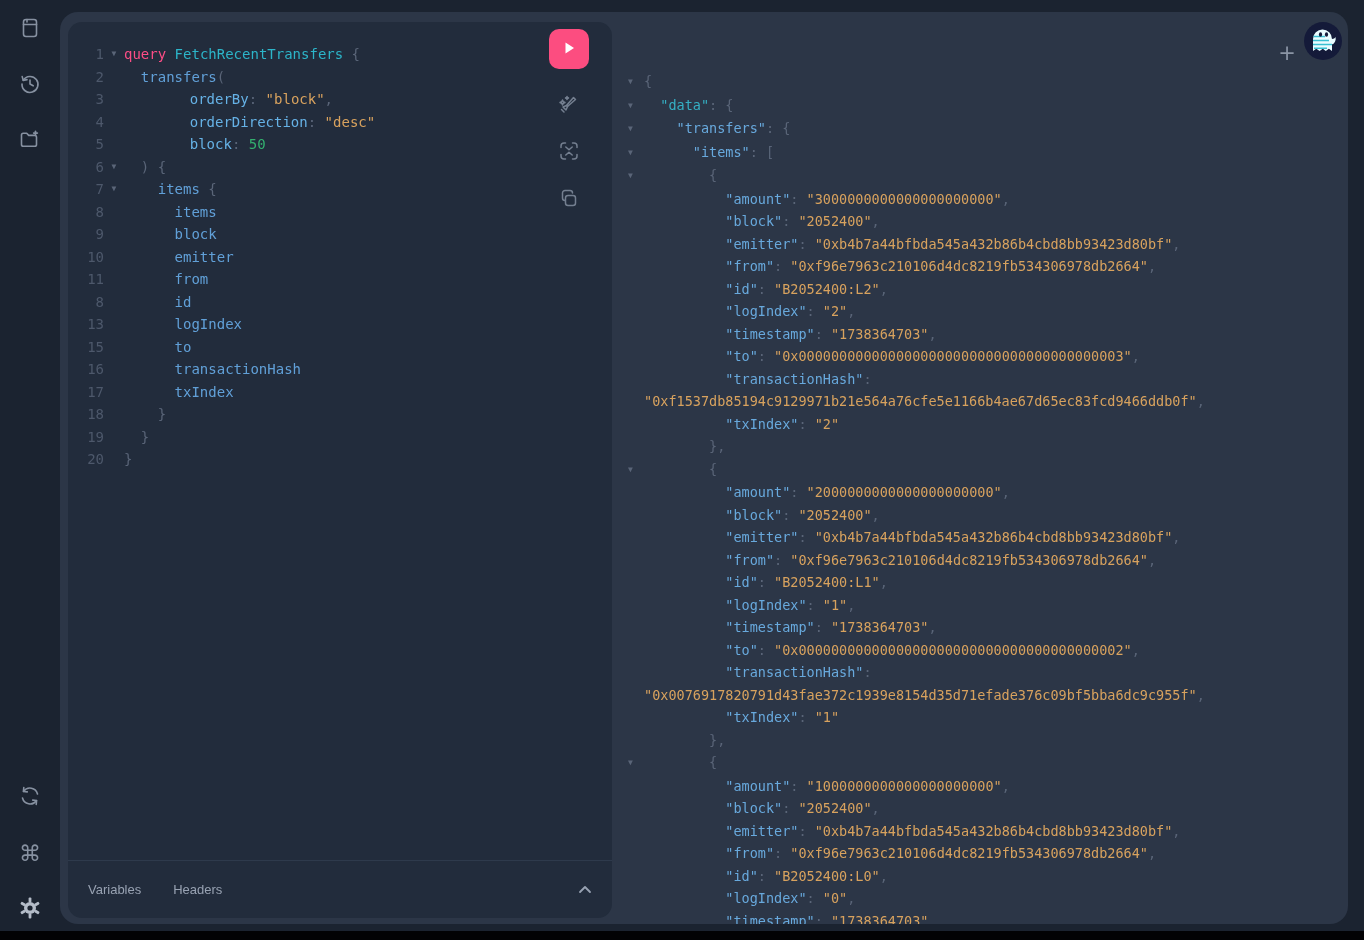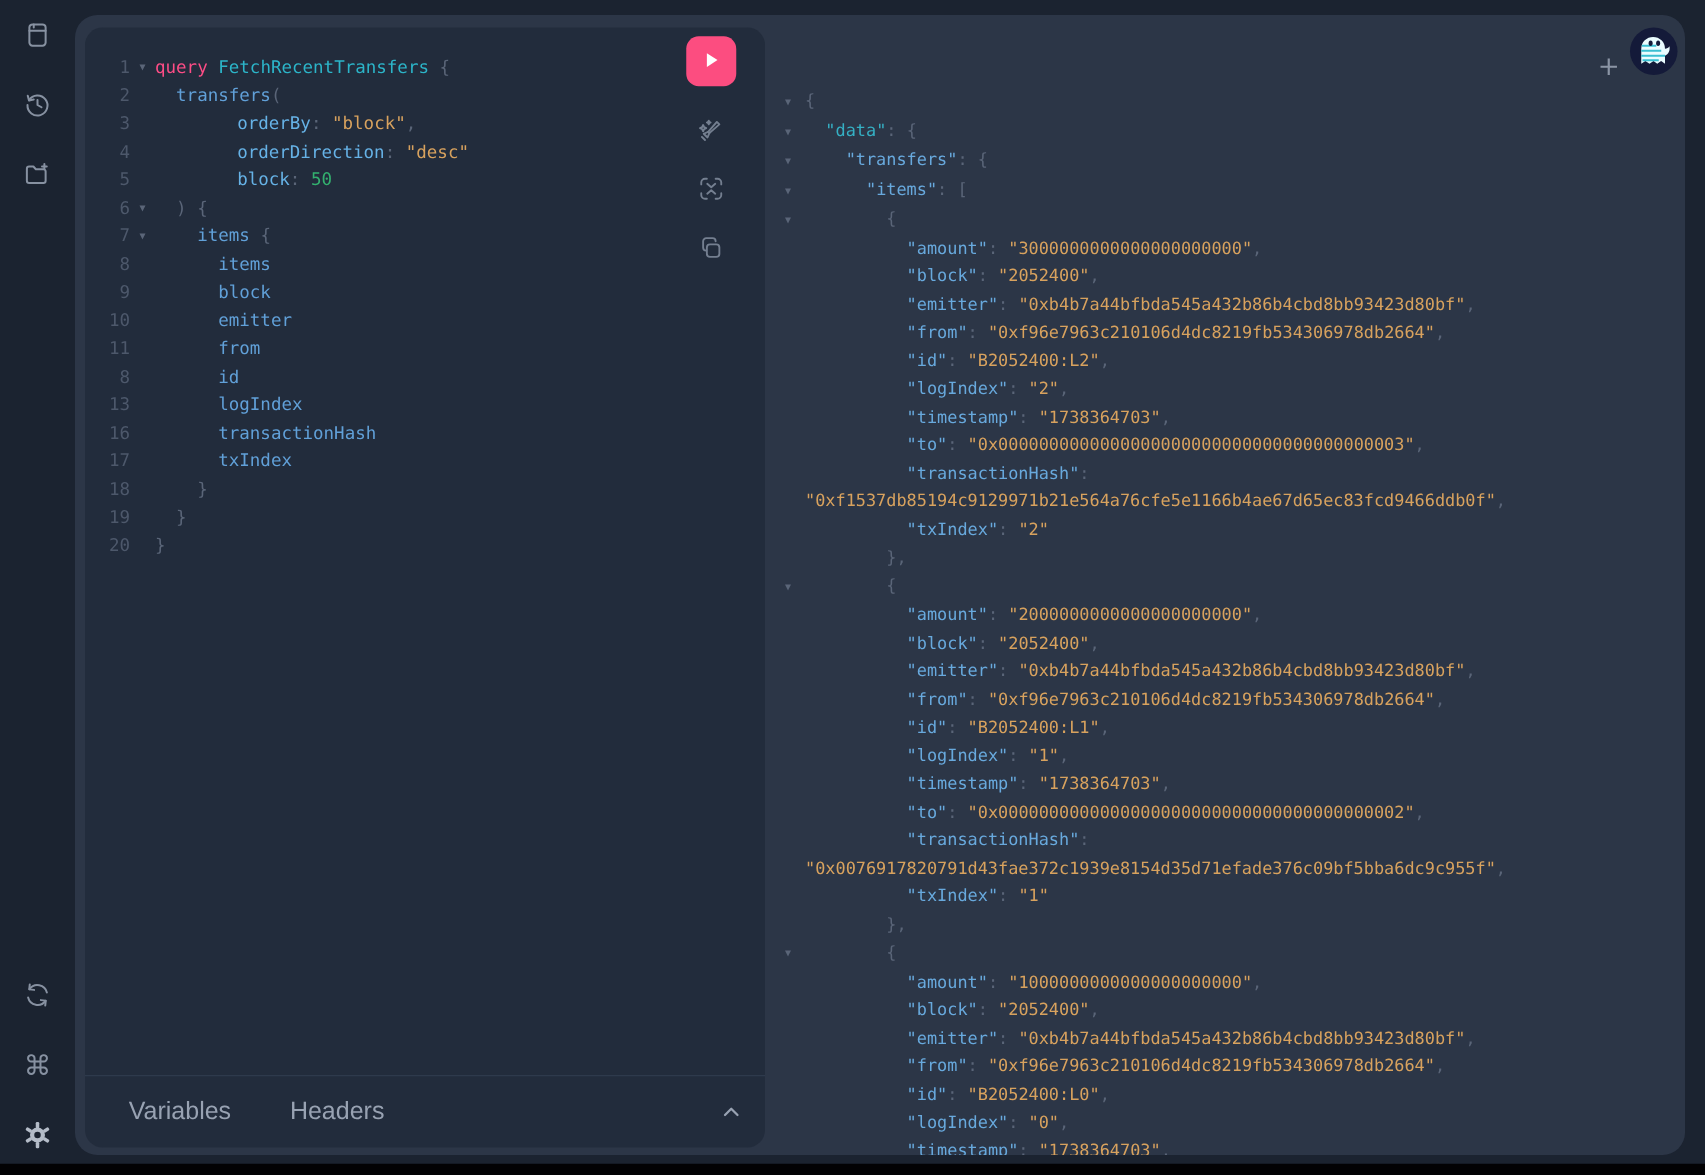--- a/index.html
+++ b/index.html
@@ -62,24 +62,23 @@
     display:flex; align-items:center; justify-content:center;
   }
   .tool-btn svg { stroke:#747f90; fill:none; stroke-width:1.5; stroke-linecap:round; stroke-linejoin:round; }
 
   
   .editor-footer {
     height:58px; border-top:1px solid #2e3a4c; flex:none;
     display:flex; align-items:center; padding:0 20px;
   }
   .footer-tab {
-    background:none; border:none; color:#98a2b2; font-size:20px;
+    background:none; border:none; color:#98a2b2; font-size:13px;
     font-family:"Liberation Sans", sans-serif; cursor:pointer; padding:0;
     margin-right:32px;
-    margin-left:15px;
   }
   .footer-spacer { flex:1; }
   .chevron-btn { background:none; border:none; cursor:pointer; display:flex; }
   .chevron-btn svg { stroke:#98a2b2; fill:none; stroke-width:1.8; stroke-linecap:round; stroke-linejoin:round; }
 
   
   .response {
     position:absolute; left:568px; top:58px; width:712px;
   }
   .resp-line { display:flex; line-height:22.5px; font-size:13.5px; }
@@ -174,20 +173,21 @@
         <div class="code-line"><span class="ln">4</span><span class="fold"></span><span class="src"><span class="pl">    </span><span class="arg">orderDirection</span><span class="pl">: </span><span class="str">"desc"</span></span></div>
         <div class="code-line"><span class="ln">5</span><span class="fold"></span><span class="src"><span class="pl">    </span><span class="arg">block</span><span class="pl">: </span><span class="num">50</span></span></div>
         <div class="code-line"><span class="ln">6</span><span class="fold">▼</span><span class="src"><span class="pl">  ) {</span></span></div>
         <div class="code-line"><span class="ln">7</span><span class="fold">▼</span><span class="src"><span class="pl">    </span><span class="fld">items</span><span class="pl"> {</span></span></div>
         <div class="code-line"><span class="ln">8</span><span class="fold"></span><span class="src"><span class="pl">      </span><span class="fld">items</span></span></div>
         <div class="code-line"><span class="ln">9</span><span class="fold"></span><span class="src"><span class="pl">      </span><span class="fld">block</span></span></div>
         <div class="code-line"><span class="ln">10</span><span class="fold"></span><span class="src"><span class="pl">      </span><span class="fld">emitter</span></span></div>
         <div class="code-line"><span class="ln">11</span><span class="fold"></span><span class="src"><span class="pl">      </span><span class="fld">from</span></span></div>
         <div class="code-line"><span class="ln">8</span><span class="fold"></span><span class="src"><span class="pl">      </span><span class="fld">id</span></span></div>
         <div class="code-line"><span class="ln">13</span><span class="fold"></span><span class="src"><span class="pl">      </span><span class="fld">logIndex</span></span></div>
+        <div class="code-line"><span class="ln">15</span><span class="fold"></span><span class="src"><span class="pl">      </span><span class="fld">to</span></span></div>
         <div class="code-line"><span class="ln">16</span><span class="fold"></span><span class="src"><span class="pl">      </span><span class="fld">transactionHash</span></span></div>
         <div class="code-line"><span class="ln">17</span><span class="fold"></span><span class="src"><span class="pl">      </span><span class="fld">txIndex</span></span></div>
         <div class="code-line"><span class="ln">18</span><span class="fold"></span><span class="src"><span class="pl">    }</span></span></div>
         <div class="code-line"><span class="ln">19</span><span class="fold"></span><span class="src"><span class="pl">  }</span></span></div>
         <div class="code-line"><span class="ln">20</span><span class="fold"></span><span class="src"><span class="pl">}</span></span></div>
       </div>
     <div class="editor-footer">
       <button class="footer-tab">Variables</button>
       <button class="footer-tab">Headers</button>
       <span class="footer-spacer"></span>

